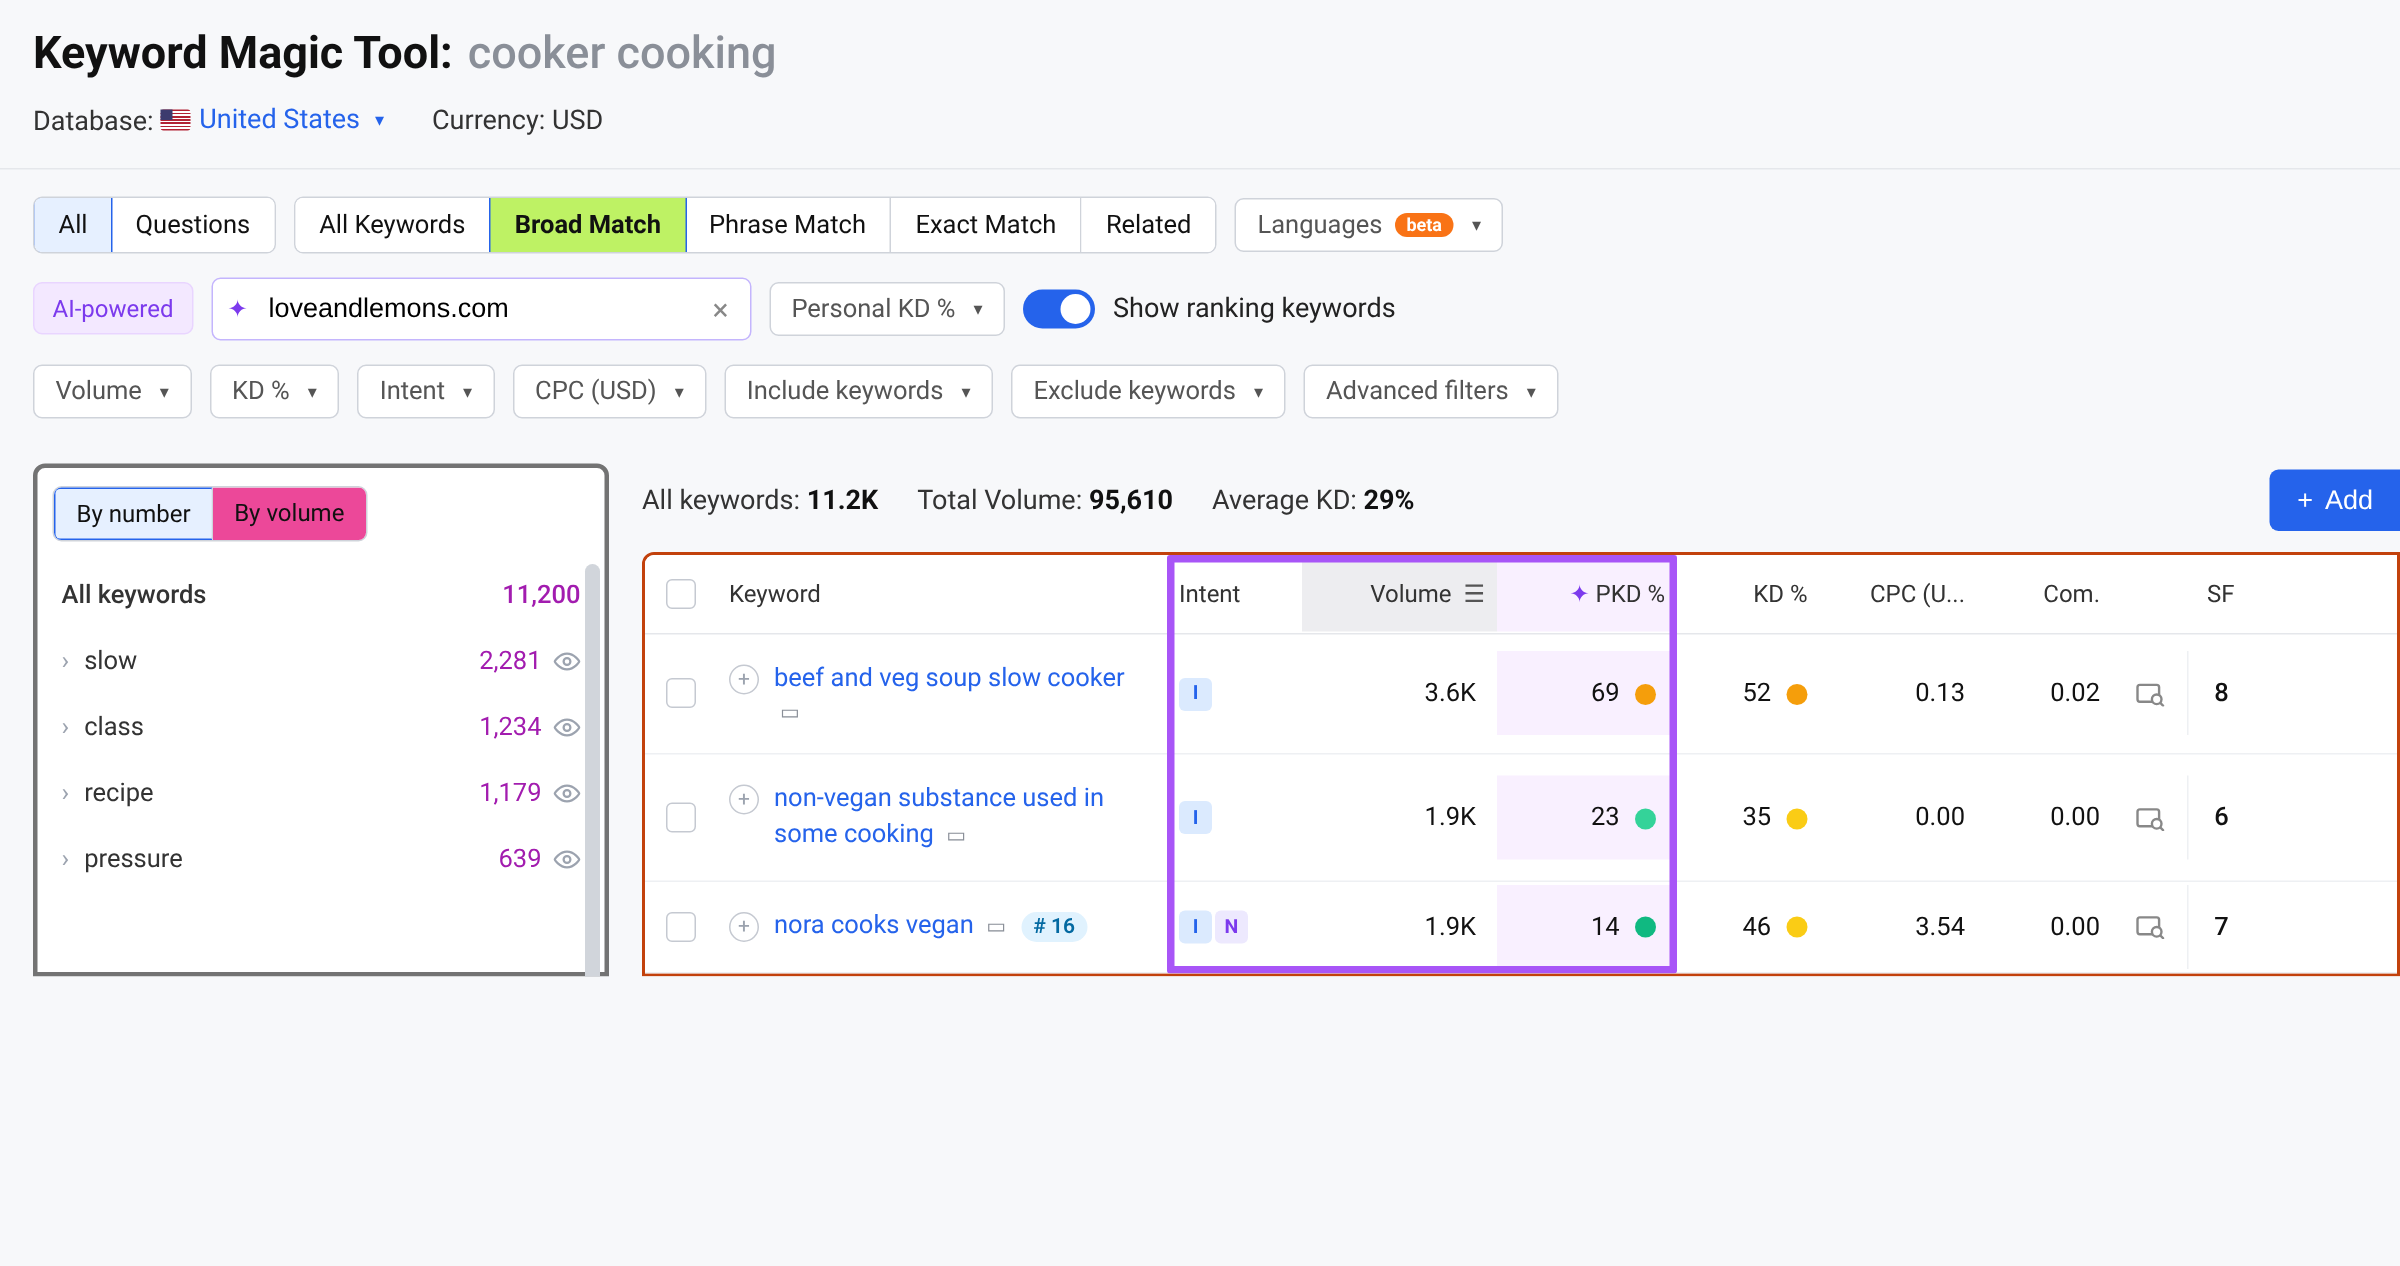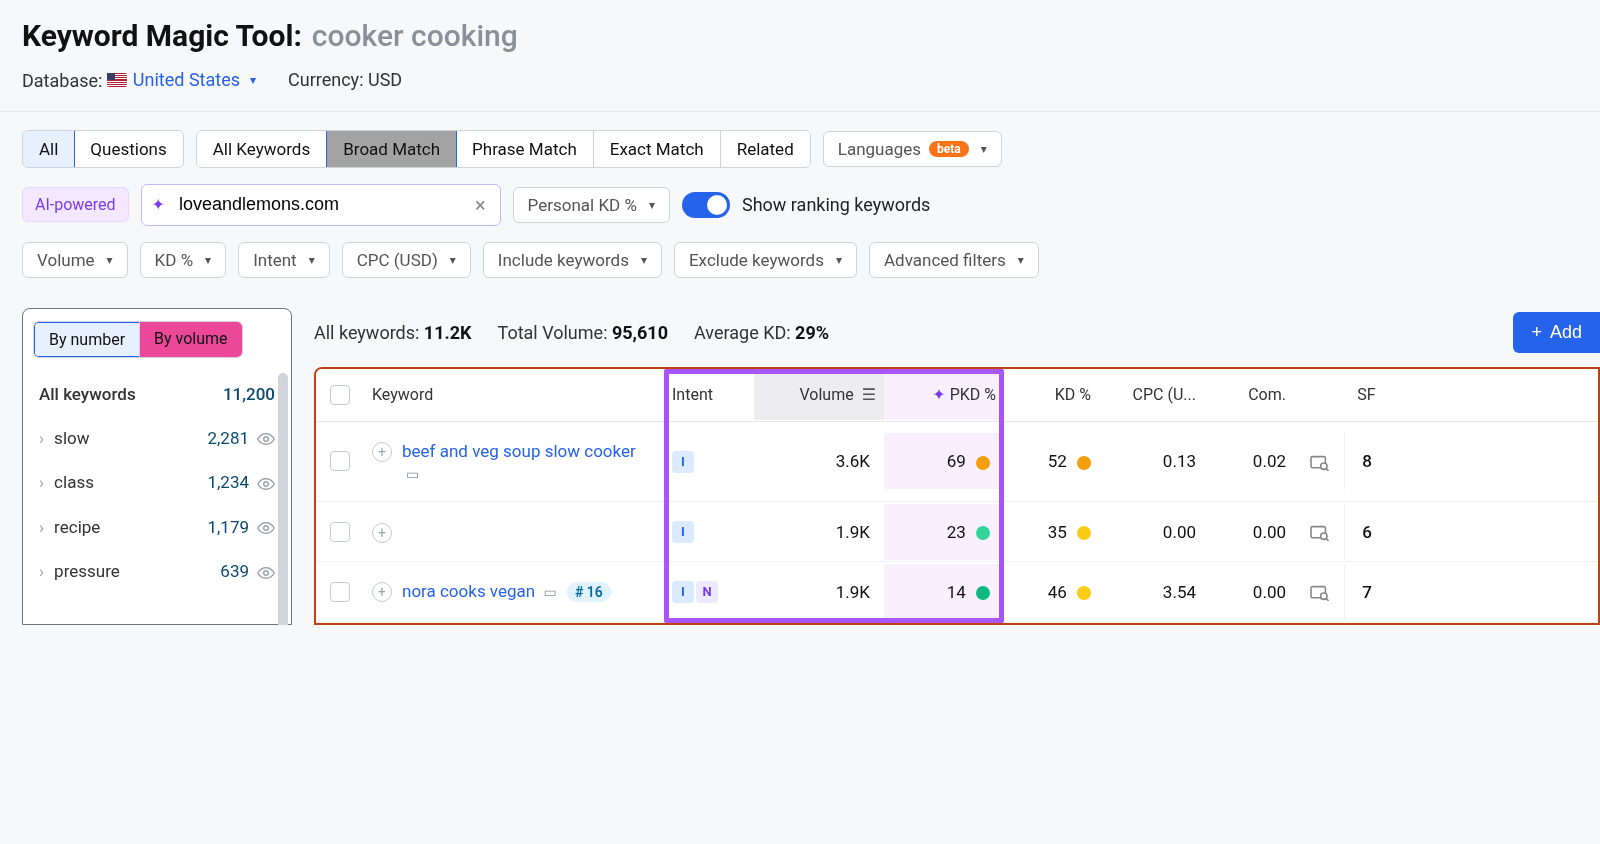--- a/index.html
+++ b/index.html
@@ -14,49 +14,49 @@
 .meta-value-link { color: #2563eb; cursor: pointer; display: inline-flex; align-items: center; gap: 6px; }
 .flag { width: 20px; height: 14px; display: inline-block; background: linear-gradient(to bottom, #b22234 0 7.7%, #fff 7.7% 15.4%, #b22234 15.4% 23.1%, #fff 23.1% 30.8%, #b22234 30.8% 38.5%, #fff 38.5% 46.2%, #b22234 46.2% 53.9%, #fff 53.9% 61.6%, #b22234 61.6% 69.3%, #fff 69.3% 77%, #b22234 77% 84.7%, #fff 84.7% 92.4%, #b22234 92.4% 100%); position: relative; border-radius: 2px; }
 .flag::before { content: ""; position: absolute; top: 0; left: 0; width: 40%; height: 54%; background: #3c3b6e; }
 
 .filters-bar { padding: 18px 22px 0; }
 .filter-row { display: flex; align-items: center; gap: 12px; margin-bottom: 16px; flex-wrap: wrap; }
 .btn-group { display: inline-flex; border: 1px solid #cfd3da; border-radius: 6px; overflow: hidden; background: #fff; }
 .btn-group .seg { padding: 8px 16px; font-size: 17px; cursor: pointer; border-right: 1px solid #cfd3da; background: #fff; }
 .btn-group .seg:last-child { border-right: none; }
 .btn-group .seg.active { background: #e6f0ff; color: #111; border: 1px solid #2563eb; margin: -1px; position: relative; z-index: 1; border-radius: 5px 0 0 5px;}
-.btn-group .seg.active-mid { background: #a3a3a3; border: 1px solid #2563eb; margin: -1px; position: relative; z-index: 1; }
+.btn-group .seg.active-mid { background: #bef264; border: 1px solid #2563eb; margin: -1px; position: relative; z-index: 1; font-weight: bold; }
 
 .pill { display: inline-flex; align-items: center; gap: 8px; border: 1px solid #cfd3da; border-radius: 6px; padding: 7px 14px; font-size: 17px; background: #fff; cursor: pointer; color: #555; }
 .pill .beta { background: #f97316; color: #fff; font-size: 12px; font-weight: 700; padding: 1px 8px; border-radius: 10px; }
 
 .ai-tag { display: inline-flex; align-items: center; color: #7c3aed; background: #f3e8ff; border: 1px solid #e9d5ff; border-radius: 6px; padding: 7px 12px; font-size: 16px; }
 .domain-input-wrap { display: inline-flex; align-items: center; border: 1px solid #c4b5fd; border-radius: 6px; background: #fff; padding: 0 10px 0 0; height: 42px; min-width: 360px; }
 .domain-input-wrap .spark { color: #7c3aed; padding: 0 10px; font-size: 16px; }
 .domain-input { border: none; outline: none; font-size: 18px; flex: 1; padding: 6px 4px; }
 .domain-clear { color: #888; cursor: pointer; font-size: 20px; padding: 0 4px; }
 
 .toggle { width: 48px; height: 26px; background: #2563eb; border-radius: 13px; position: relative; cursor: pointer; }
 .toggle::after { content:""; position: absolute; right: 3px; top: 3px; width: 20px; height: 20px; background: #fff; border-radius: 50%; }
 .toggle-label { font-size: 18px; color: #222; }
 
 .chev { margin-left: 4px; font-size: 12px; }
 
 .main-area { display: flex; gap: 0; padding: 14px 0 0 22px; }
-.sidebar { width: 270px; background: #fff; border: 1px solid #737373; border-radius: 8px 8px 0 0; padding: 12px 10px 0; position: relative; }
+.sidebar { width: 384px; background: #fff; border: 3px solid #737373; border-radius: 8px 8px 0 0; padding: 12px 10px 0; position: relative; }
 .sidebar-scroll { position: absolute; right: 3px; top: 64px; width: 10px; height: 330px; background: #d1d5db; border-radius: 5px; }
 .sort-group { display: inline-flex; border: 1px solid #cfd3da; border-radius: 6px; overflow: hidden; margin-bottom: 14px; }
 .sort-group .seg { padding: 7px 14px; font-size: 16px; cursor: pointer; background: #ec4899; border-right: 1px solid #cfd3da; }
 .sort-group .seg:last-child { border-right:none; }
 .sort-group .seg.active { background: #e6f0ff; border-left: 2px solid #2563eb; border-top: 2px solid #2563eb; border-bottom: 2px solid #2563eb; margin: -1px 0 -1px -1px; border-radius: 5px 0 0 5px; }
 
 .side-row { display: flex; align-items: center; justify-content: space-between; padding: 12px 6px; font-size: 17px; cursor: pointer; }
 .side-row .left { display: flex; align-items: center; gap: 10px; color: #333; }
 .side-row .right { display: flex; align-items: center; gap: 8px; color: #333; }
-.side-row .count { color: #0c4a6e; }
+.side-row .count { color: #a21caf; }
 .eye { color: #9ca3af; }
 .side-header { font-weight: 500; }
 
 .content { flex: 1; margin-left: 22px; min-width: 0; overflow: hidden;}
 .stats-row { display: flex; align-items: center; justify-content: space-between; padding: 4px 0 14px; }
 .stats-left { display: flex; gap: 26px; font-size: 18px; color: #333; }
 .stats-left b { font-weight: 700; color: #111; }
 .add-btn { background: #2563eb; color: #fff; border: none; border-radius: 6px 0 0 6px; padding: 10px 18px; font-size: 18px; display: inline-flex; align-items: center; gap: 8px; cursor: pointer; }
 
 .table { background: #fff; border: 2px solid #c2410c; border-top-left-radius: 8px; overflow: hidden; }
@@ -322,20 +322,25 @@
     </div>
     <div class="td sf-cell"><span class="sf-num">8</span></div>
           </div>
           <div class="trow">
     <div class="td" style="text-align:center;">
               <div class="checkbox"></div>
             </div>
     <div class="td">
       <div class="kw-cell">
         <span class="plus-circ">+</span>
+        <div>
+          <span class="kw-link">non-vegan substance used in some cooking</span>
+          <span class="page-icon">▭</span>
+          
+        </div>
       </div>
     </div>
     <div class="td"><span class="intent-badge intent-i">I</span></div>
     <div class="td vol-cell">1.9K</div>
     <div class="td pkd-cell">23 <span class="dot dot-green"></span></div>
     <div class="td right">35 <span class="dot dot-yellow"></span></div>
     <div class="td right">0.00</div>
     <div class="td right">0.00</div>
     <div class="td" style="text-align:center;">
       <svg width="20" height="16" viewBox="0 0 24 20" fill="none" stroke="#888" stroke-width="2">

